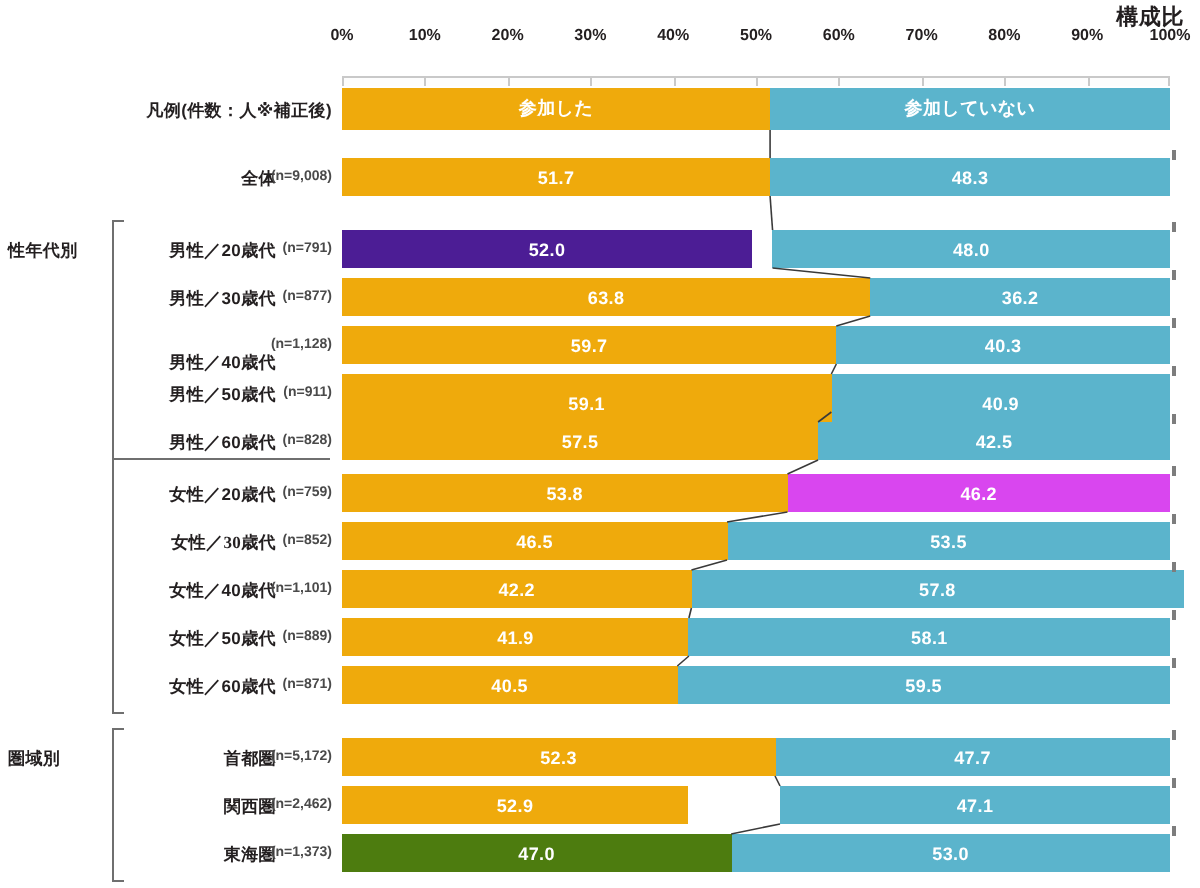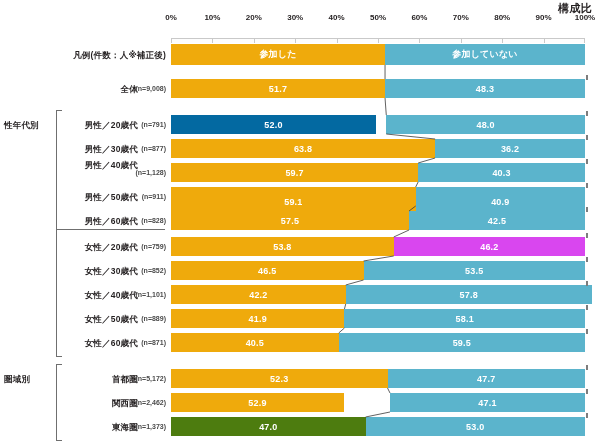--- a/index.html
+++ b/index.html
@@ -153,29 +153,29 @@
     </div>
 
   <div id="left-labels">
       <div class="row-label" style="right: 434px; top: 50px;">凡例(件数：人※補正後)</div>
       <div class="row-label" style="right: 462px; top: 84px;">全体</div>
       <div class="row-n" style="right: 434px; top: 85px;">(n=9,008)</div>
       <div class="row-label" style="right: 462px; top: 120px;">男性／20歳代</div>
       <div class="row-n" style="right: 434px; top: 121px;">(n=791)</div>
       <div class="row-label" style="right: 462px; top: 144px;">男性／30歳代</div>
       <div class="row-n" style="right: 434px; top: 145px;">(n=877)</div>
-      <div class="row-label" style="right: 462px; top: 160px; text-align: center;">男性／40歳代</div>
+      <div class="row-label" style="right: 462px; top: 176px; text-align: center;">男性／40歳代</div>
       <div class="row-n" style="right: 434px; top: 169px;">(n=1,128)</div>
       <div class="row-label" style="right: 462px; top: 192px;">男性／50歳代</div>
       <div class="row-n" style="right: 434px; top: 193px;">(n=911)</div>
       <div class="row-label" style="right: 462px; top: 216px;">男性／60歳代</div>
       <div class="row-n" style="right: 434px; top: 217px;">(n=828)</div>
       <div class="row-label" style="right: 462px; top: 242px;">女性／20歳代</div>
       <div class="row-n" style="right: 434px; top: 243px;">(n=759)</div>
-      <div class="row-label" style="right: 462px; top: 266px;">女性／30歳代</div>
+      <div class="row-label" style="right: 462px; top: 266px; font-family: Liberation Serif, serif;">女性／30歳代</div>
       <div class="row-n" style="right: 434px; top: 267px;">(n=852)</div>
       <div class="row-label" style="right: 462px; top: 290px;">女性／40歳代</div>
       <div class="row-n" style="right: 434px; top: 291px;">(n=1,101)</div>
       <div class="row-label" style="right: 462px; top: 314px;">女性／50歳代</div>
       <div class="row-n" style="right: 434px; top: 315px;">(n=889)</div>
       <div class="row-label" style="right: 462px; top: 338px;">女性／60歳代</div>
       <div class="row-n" style="right: 434px; top: 339px;">(n=871)</div>
       <div class="row-label" style="right: 462px; top: 374px;">首都圏</div>
       <div class="row-n" style="right: 434px; top: 375px;">(n=5,172)</div>
       <div class="row-label" style="right: 462px; top: 398px;">関西圏</div>
@@ -196,21 +196,21 @@
       <div class="bar-row" style="left: 171px; width: 414px; top: 44px; height: 21px;">
         <div class="seg legend-seg" style="left: 0px; width: 214.038px; background: rgb(239, 170, 12);">参加した</div>
         <div class="seg legend-seg" style="left: 214.038px; width: 199.962px; background: rgb(91, 180, 204);">参加していない</div>
       </div>
       <div class="bar-row" style="left: 171px; width: 414px; top: 79px; height: 19px;">
         <div class="seg" style="left: 0px; width: 214.038px; background: rgb(239, 170, 12);">51.7</div>
         <div class="seg" style="left: 214.038px; width: 199.962px; background: rgb(91, 180, 204);">48.3</div>
       </div>
       <div class="row-endcap" style="left: 586px; top: 75px; height: 5px;"></div>
       <div class="bar-row" style="left: 171px; width: 414px; top: 115px; height: 19px;">
-        <div class="seg" style="left: 0px; width: 205px; background: #0369a1;">52.0</div>
+        <div class="seg" style="left: 0px; width: 205px; background: #4c1d95;">52.0</div>
         <div class="seg" style="left: 215.28px; width: 198.72px; background: rgb(91, 180, 204);">48.0</div>
       </div>
       <div class="row-endcap" style="left: 586px; top: 111px; height: 5px;"></div>
       <div class="bar-row" style="left: 171px; width: 414px; top: 139px; height: 19px;">
         <div class="seg" style="left: 0px; width: 264.132px; background: rgb(239, 170, 12);">63.8</div>
         <div class="seg" style="left: 264.132px; width: 149.868px; background: rgb(91, 180, 204);">36.2</div>
       </div>
       <div class="row-endcap" style="left: 586px; top: 135px; height: 5px;"></div>
       <div class="bar-row" style="left: 171px; width: 414px; top: 163px; height: 19px;">
         <div class="seg" style="left: 0px; width: 247.158px; background: rgb(239, 170, 12);">59.7</div>

